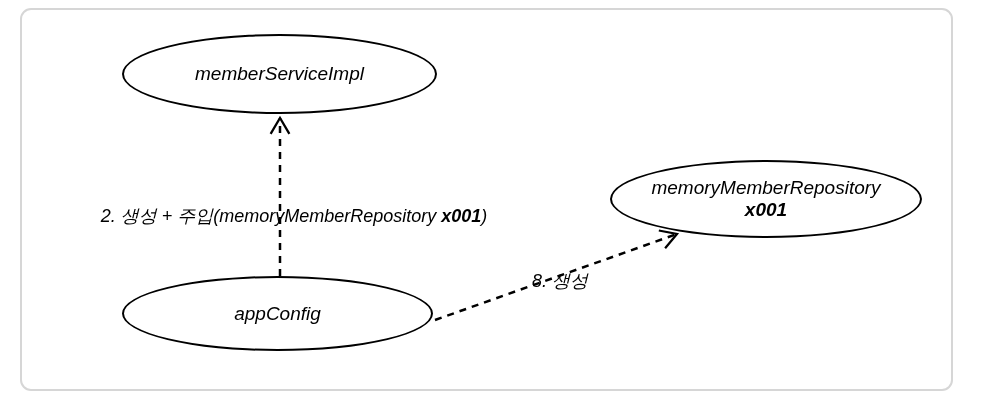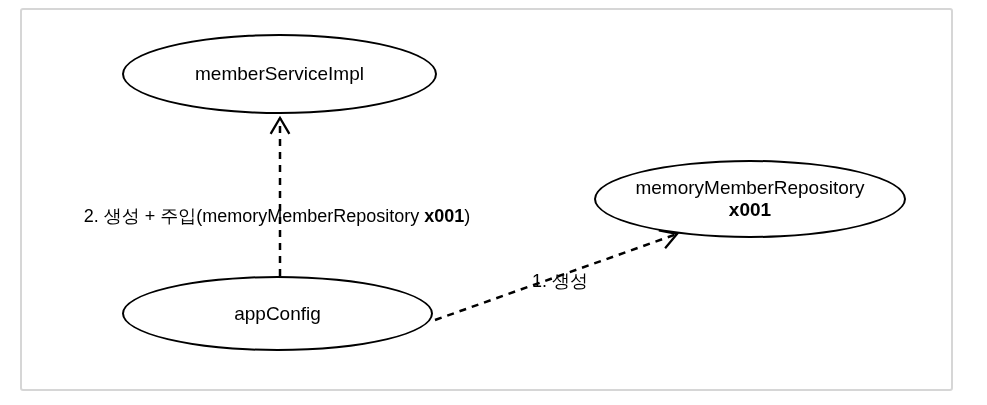--- a/index.html
+++ b/index.html
@@ -14,22 +14,23 @@
     background: var(--bg);
     font-family: "Liberation Sans", sans-serif;
     color: #000;
     overflow: hidden;
   }
   .frame {
     position: absolute;
     left: 20px; top: 8px;
     width: 933px; height: 383px;
     border: 2px solid var(--frame-border);
-    border-radius: 3px;
+    border-radius: 11px;
     background: var(--bg);
+    font-style: italic;
   }
   .edges-svg {
     position: absolute;
     left: 0; top: 0;
     width: 929px; height: 379px;
   }
   .edges-svg line {
     stroke: var(--stroke);
     stroke-width: 2.5;
     stroke-dasharray: 7 6;
@@ -46,30 +47,30 @@
     background: var(--bg);
     display: flex;
     flex-direction: column;
     align-items: center;
     justify-content: center;
     text-align: center;
     font-size: 19px;
     line-height: 1.15;
   }
   #node-member-service-impl { left: 100px; top: 24px;  width: 315px; height: 80px; }
-  #node-memory-member-repo  { left: 572px; top: 150px; width: 312px; height: 78px; }
+  #node-memory-member-repo  { left: 588px; top: 150px; width: 312px; height: 78px; }
   #node-app-config          { left: 100px; top: 266px; width: 311px; height: 75px; }
   .node .sublabel { font-weight: bold; }
   .edge-label {
     position: absolute;
     font-size: 18px;
     text-align: center;
     white-space: nowrap;
   }
-  #label-create-inject { left: 23px;  top: 194px; width: 464px; }
+  #label-create-inject { left: 40px;  top: 194px; width: 464px; }
   #label-create        { left: 498px; top: 259px; width: 80px; }
   .edge-label b { font-weight: bold; }
 </style>
 </head>
 <body>
 
 <div class="frame">
 
   <svg class="edges-svg" viewBox="0 0 929 379" aria-hidden="true">
     <defs>
@@ -92,16 +93,16 @@
 
   <div class="node" id="node-app-config">
     <span>appConfig</span>
   </div>
 
   <div class="edge-label" id="label-create-inject">
     <span>2. 생성 + 주입(memoryMemberRepository </span><b>x001</b><span>)</span>
   </div>
 
   <div class="edge-label" id="label-create">
-    <span>1. 생성</span>
+    <span>8. 생성</span>
   </div>
 
 </div>
 
 </body></html>

